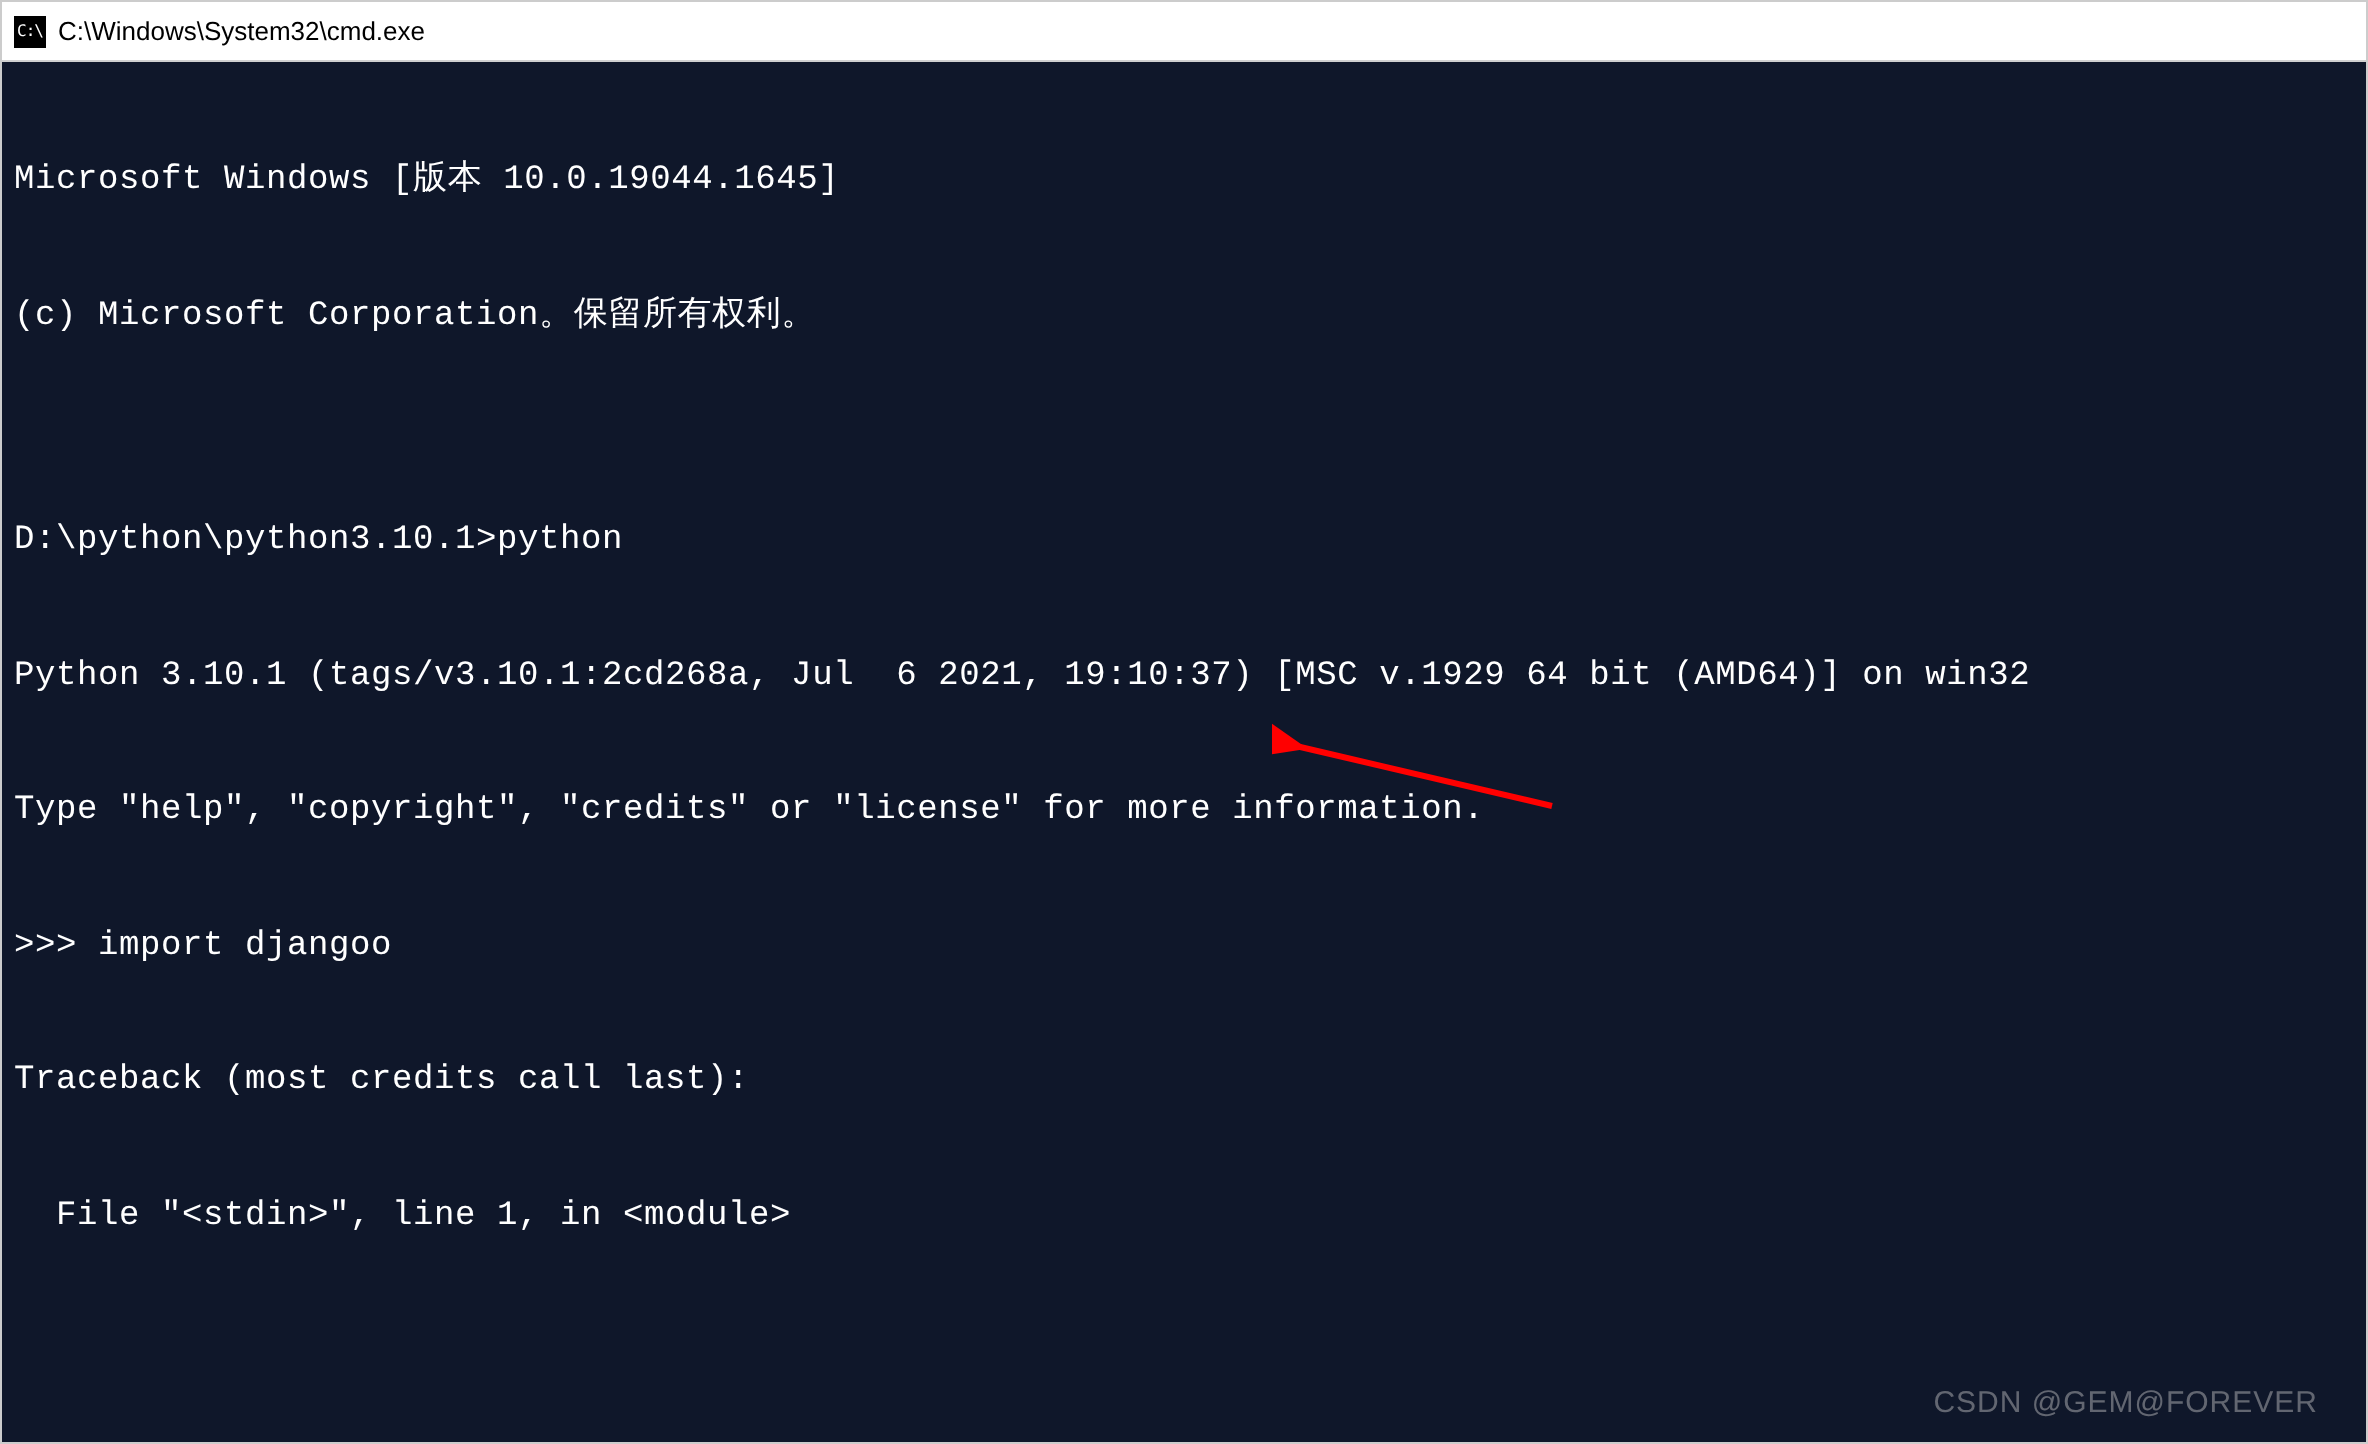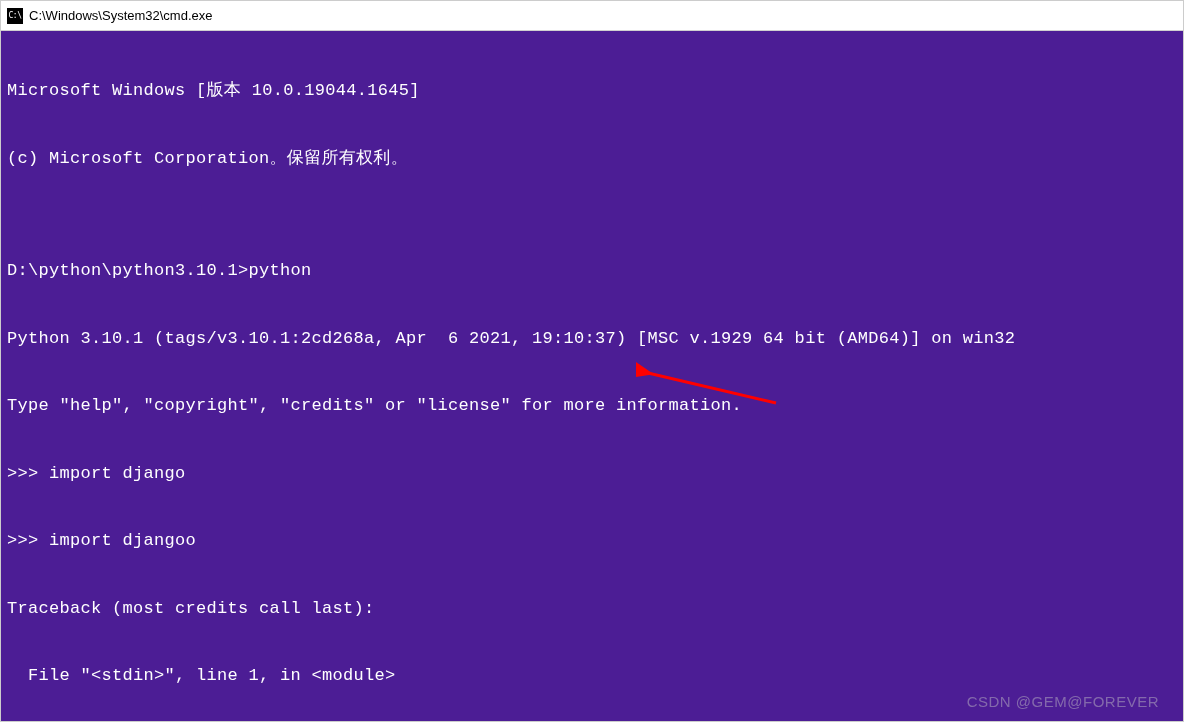--- a/index.html
+++ b/index.html
@@ -41,21 +41,21 @@
       align-items: center;
       justify-content: center;
       background: #000;
       color: #fff;
       font-size: 8px;
       font-family: "Consolas", monospace;
       letter-spacing: -0.5px;
     }
     .terminal {
       flex: 1;
-      background: #4c1d95;
+      background: #0f172a;
       color: #ffffff;
       padding: 4px 6px;
       font-size: 17px;
       line-height: 22.5px;
       white-space: pre;
       overflow: hidden;
       position: relative;
       letter-spacing: 0.3px;
     }
     .terminal-line {
@@ -81,23 +81,22 @@
 <div class="window">
   <div class="titlebar">
     <span class="titlebar-icon">C:\</span>
     <span>C:\Windows\System32\cmd.exe</span>
   </div>
   <div class="terminal">
     <span class="terminal-line">Microsoft Windows [版本 10.0.19044.1645]</span>
     <span class="terminal-line">(c) Microsoft Corporation。保留所有权利。</span>
     <span class="terminal-line"></span>
     <span class="terminal-line">D:\python\python3.10.1&gt;python</span>
-    <span class="terminal-line">Python 3.10.1 (tags/v3.10.1:2cd268a, Apr  6 2021, 19:10:37) [MSC v.1929 64 bit (AMD64)] on win32</span>
+    <span class="terminal-line">Python 3.10.1 (tags/v3.10.1:2cd268a, Jul  6 2021, 19:10:37) [MSC v.1929 64 bit (AMD64)] on win32</span>
     <span class="terminal-line">Type "help", "copyright", "credits" or "license" for more information.</span>
-    <span class="terminal-line">&gt;&gt;&gt; import django</span>
     <span class="terminal-line">&gt;&gt;&gt; import djangoo</span>
     <span class="terminal-line">Traceback (most credits call last):</span>
     <span class="terminal-line">  File "&lt;stdin&gt;", line 1, in &lt;module&gt;</span>
     
     
     <span class="terminal-line"></span>
     <span class="terminal-line"></span>
     
     <span class="terminal-line"></span>
     

